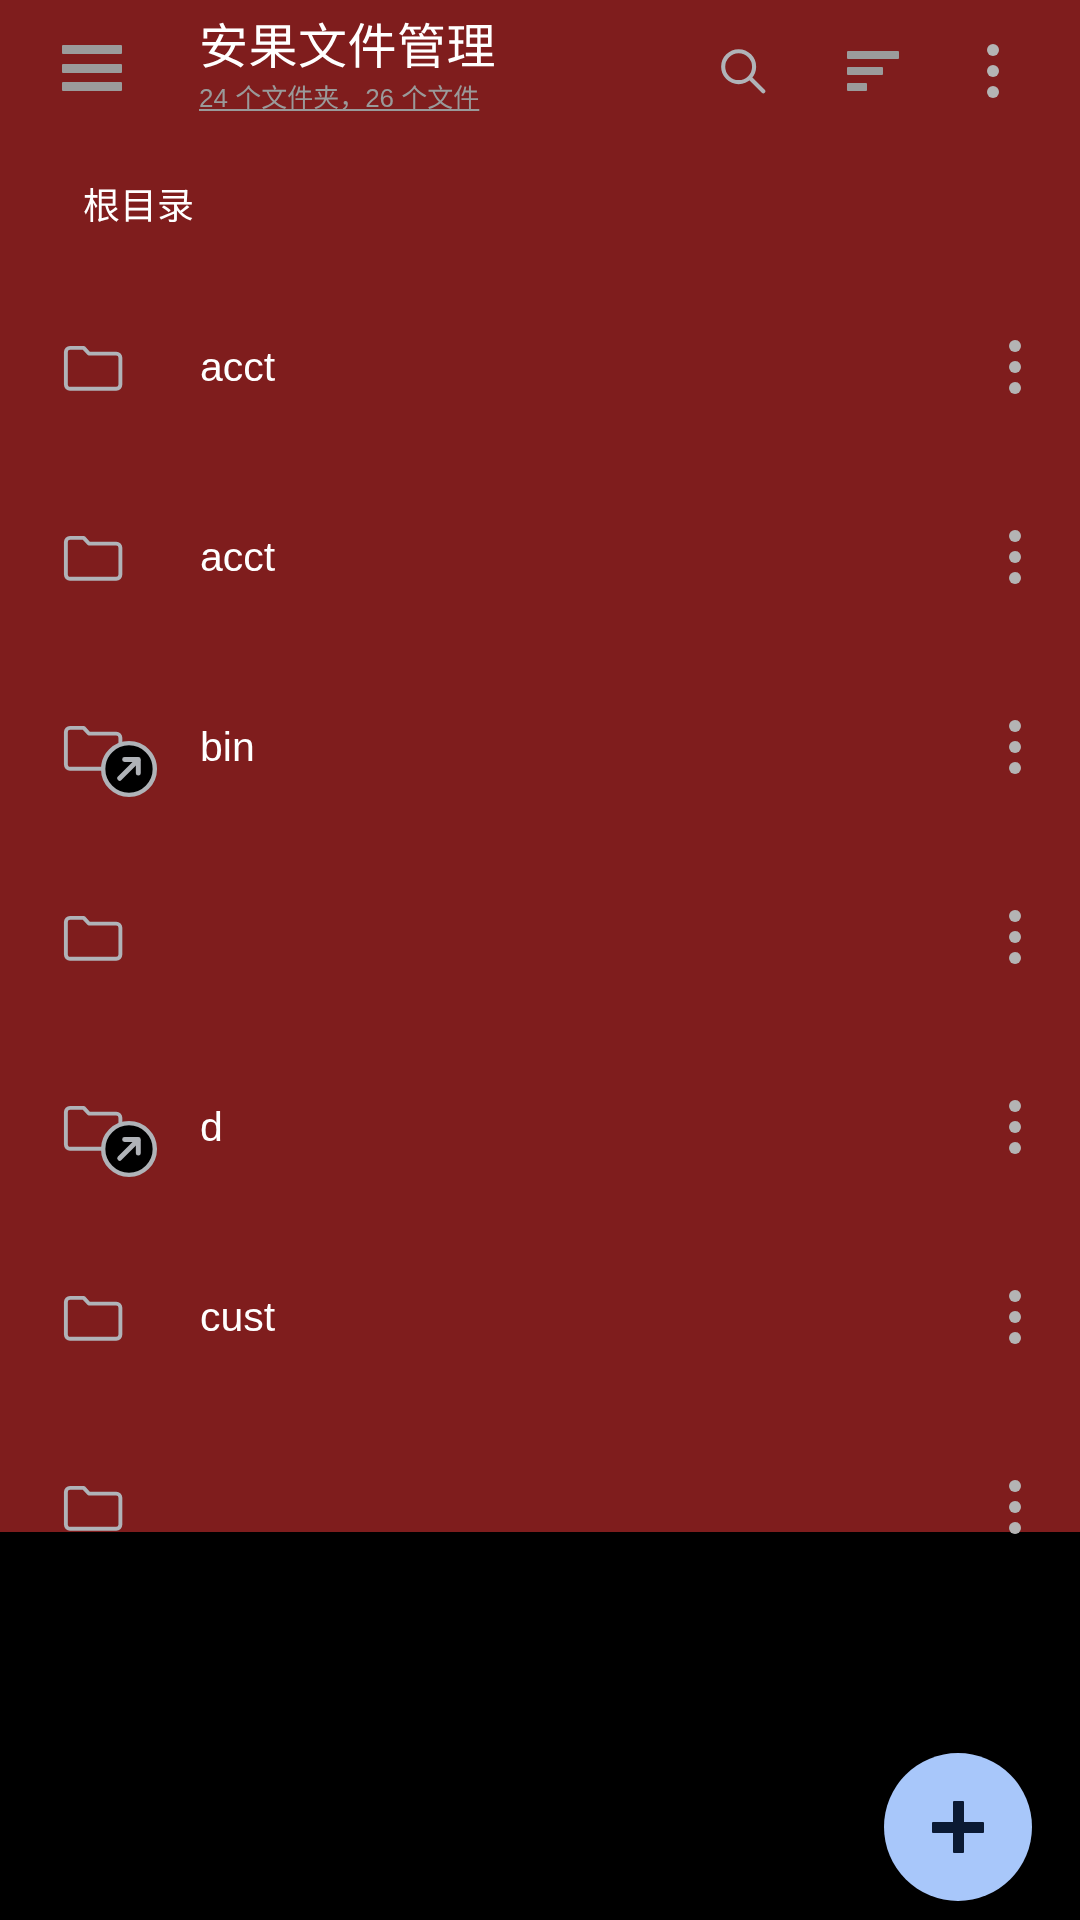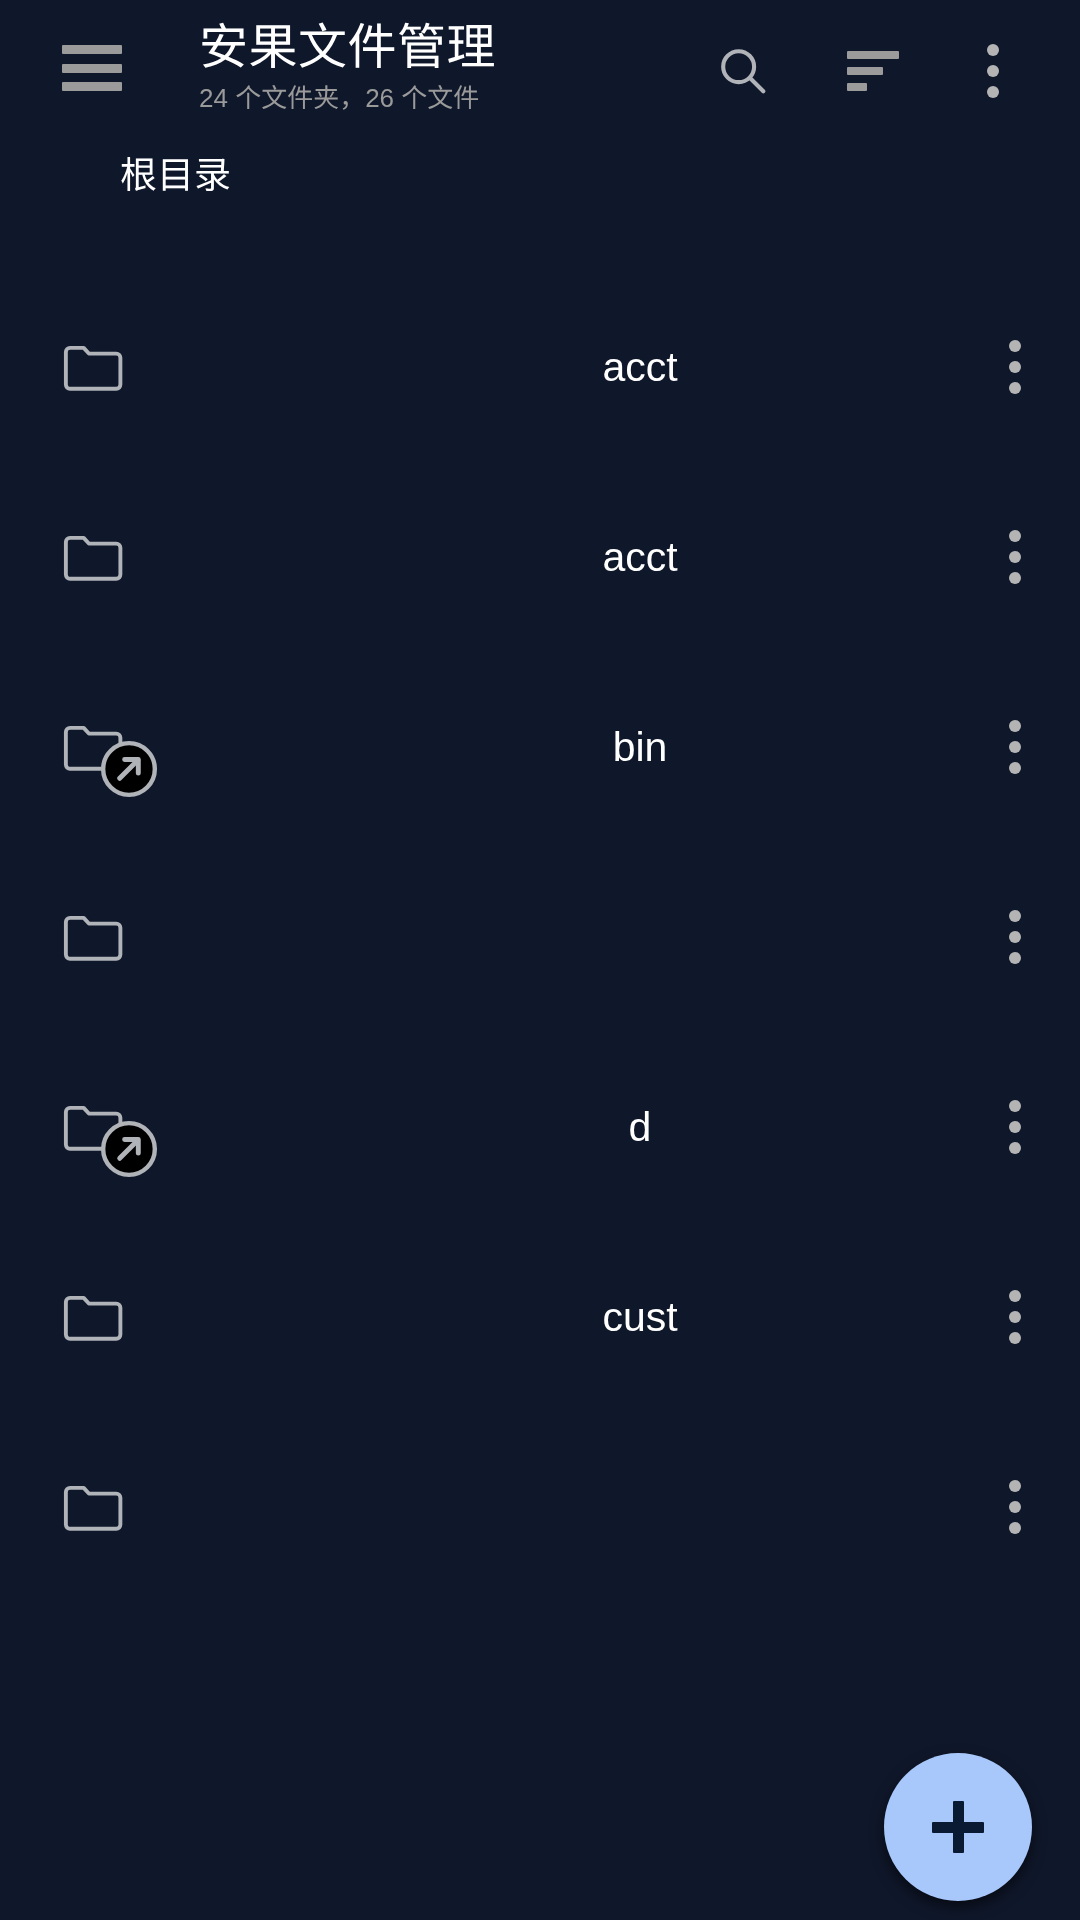--- a/index.html
+++ b/index.html
@@ -4,21 +4,21 @@
 <title>安果文件管理</title>
 <style>
   * { margin:0; padding:0; box-sizing:border-box; }
   html, body {
     width:1080px; height:1920px;
     background:#000000;
     overflow:hidden;
     font-family:"Liberation Sans","DejaVu Sans",sans-serif;
     -webkit-font-smoothing:antialiased;
   }
-  #screen { position:relative; width:1080px; height:1920px; background:#0f172a; }
+  #screen { position:relative; width:1080px; height:1532px; background:#7f1d1d; }
 
   
   #appbar {
     position:relative; height:145px; width:100%;
     display:flex; align-items:flex-start;
   }
   .nav-btn {
     position:absolute; left:62px; top:45px;
     width:60px; height:46px;
     display:flex; flex-direction:column; justify-content:space-between;
@@ -32,21 +32,21 @@
     position:absolute; left:199px; top:18px;
     display:flex; flex-direction:column;
   }
   #app-title {
     font-size:49px; line-height:58px; color:#ffffff;
     font-weight:400; letter-spacing:0.5px; white-space:nowrap;
   }
   #app-subtitle {
     margin-top:6px;
     font-size:26px; line-height:32px; color:#9a9a9a;
-    font-weight:400; white-space:nowrap;
+    font-weight:400; white-space:nowrap;text-decoration:underline;
   }
 
   .appbar-action {
     position:absolute; top:28px;
     width:86px; height:86px;
     display:flex; align-items:center; justify-content:center;
     cursor:pointer;
   }
   #search-action { left:700px; }
   #sort-action   { left:830px; }
@@ -58,22 +58,22 @@
   .sort-icon i:nth-child(2){ width:36px; }
   .sort-icon i:nth-child(3){ width:20px; }
 
   .kebab { width:12px; display:flex; flex-direction:column; align-items:center; gap:9px; }
   .kebab b { display:block; width:12px; height:12px; border-radius:50%; background:#b4b4b4; }
 
   
   #breadcrumb {
     position:absolute; left:0; top:145px;
     width:100%; height:85px;
-    display:flex; align-items:flex-start;
-    padding-left:120px;
+    display:flex; align-items:flex-end;
+    padding-left:83px;
     cursor:pointer;
   }
   #breadcrumb-text {
     font-size:37px; color:#ffffff; font-weight:400; white-space:nowrap;
   }
 
   
   #file-list {
     position:absolute; left:0; top:272px; width:100%;
   }
@@ -93,21 +93,20 @@
   .folder-glyph { display:block; }
   .link-badge {
     position:absolute; left:36px; top:34px;
     width:62px; height:62px;
   }
   .row-label {
     margin-left:52px;
     font-size:41px; color:#ffffff; font-weight:400;
     white-space:nowrap; overflow:hidden; text-overflow:ellipsis;
     flex:1 1 auto;
-    text-align:center;
   }
   .row-more {
     position:absolute; right:0; top:0;
     width:130px; height:190px;
     display:flex; align-items:center; justify-content:center;
     cursor:pointer;
   }
 
   
   #fab {

